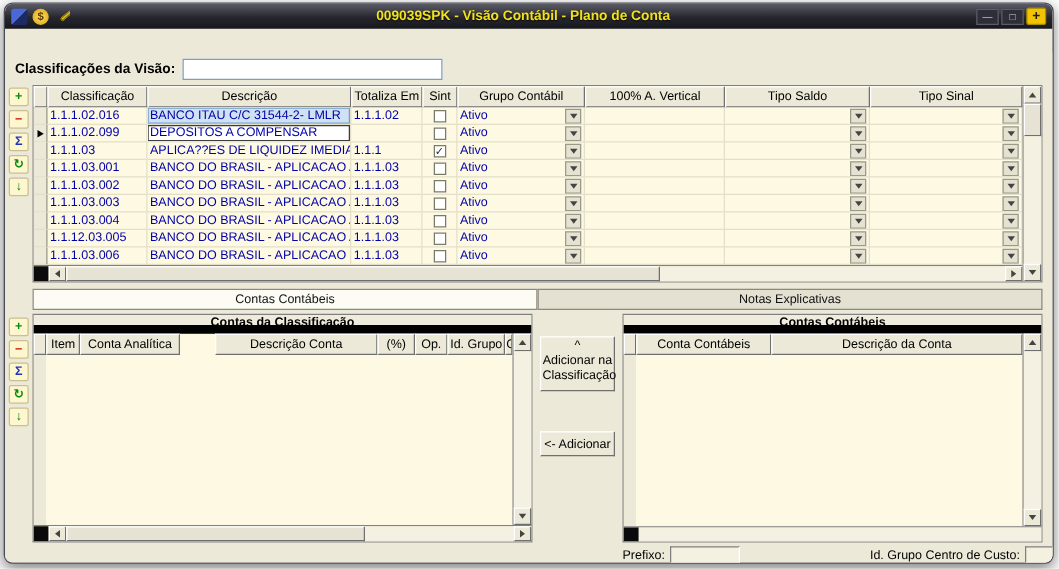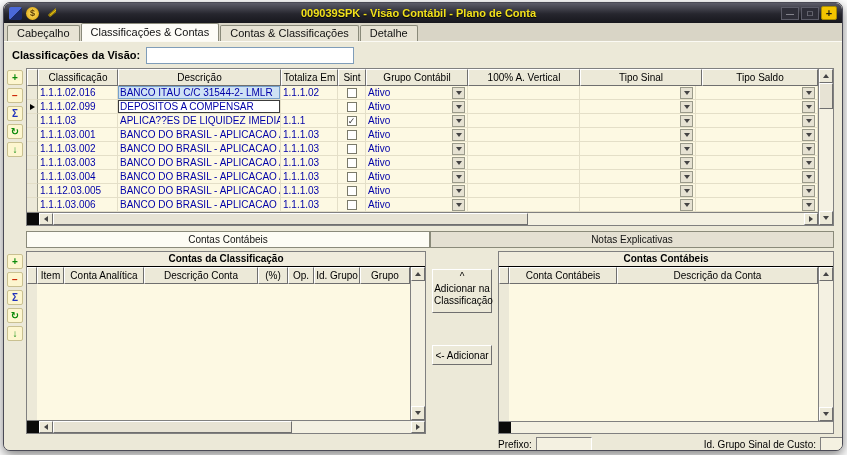--- a/index.html
+++ b/index.html
@@ -97,26 +97,26 @@
   .section-tabs { position: absolute; left: 22px; top: 189px; width: 808px; height: 17px; display: flex; }
   .stab { flex: 1; font-size: 10px; text-align: center; line-height: 15px; background: #e4e0d2;
           border: 1px solid #8a8a7a; color: #111; }
   .stab.active { background: #fdfcf4; }
 
   
   .panel { position: absolute; top: 209px; height: 183px; border: 1px solid #808080; background: #fdf9e3;
            display: flex; flex-direction: column; }
   #left-panel { left: 22px; width: 400px; }
   #right-panel { left: 494px; width: 336px; }
-  .panel-title { height: 15px; flex: none; background: #f0ecdd; border-bottom: 1px solid #000000;
+  .panel-title { height: 15px; flex: none; background: #f0ecdd; border-bottom: 7px solid #000000;
                  font-size: 10px; font-weight: bold; text-align: center; line-height: 14px; color: #000; }
   .panel-mid { flex: 1; display: flex; min-height: 0; }
   .panel-cols { flex: 1; display: flex; flex-direction: column; min-width: 0; }
   .pbody { flex: 1; background: linear-gradient(to right,#ece9d8 10px,#fdf9e3 10px); }
-  .lw0{width:10px;flex:none;} .lw1{width:27px;flex:none;} .lw2{width:80px;flex:none;} .lw3{width:114px;flex:none;}
+  .lw0{width:10px;flex:none;} .lw1{width:27px;flex:none;} .lw2{width:80px;flex:none;} .lw3{width:130px;flex:none;margin-left:28px;}
   .lw4{width:30px;flex:none;} .lw5{width:26px;flex:none;} .lw6{width:46px;flex:none;} .lw7{flex:1;min-width:0;}
   .rw0{width:10px;flex:none;} .rw1{width:108px;flex:none;} .rw2{flex:1;min-width:0;}
   .bottombar { height: 12px; flex: none; display: flex; border-top: 1px solid #808080; background: #f4f1e2; }
 
   
   .mid-buttons { position: absolute; left: 428px; top: 209px; width: 62px; height: 183px; padding-top: 18px; }
   .xfer-btn { width: 60px; background: #ece9d8; border: 1px solid; border-color: #fff #6f6f6f #6f6f6f #fff;
               font-size: 10px; color: #000; text-align: center; line-height: 12px; padding: 1px; }
   #btn-add-class { height: 44px; }
   #btn-add-left { height: 20px; margin-top: 32px; line-height: 17px; }
@@ -144,26 +144,20 @@
         </span>
     </div>
     <div class="tb-title">009039SPK - Visão Contábil - Plano de Conta</div>
     <div class="tb-ctrls">
       <span class="tb-btn">—</span>
       <span class="tb-btn">□</span>
       <span class="tb-close">+</span>
     </div>
   </div>
 
-  <div class="tabbar">
-    <div class="tab">Cabeçalho</div>
-    <div class="tab active">Classificações &amp; Contas</div>
-    <div class="tab">Contas &amp; Classificações</div>
-    <div class="tab">Detalhe</div>
-  </div>
 
   <div class="content">
 
     <div class="filter-row">
       <span class="filter-label">Classificações da Visão:</span>
       <input class="filter-input" value="" style="">
     </div>
 
     <div class="vtoolbar" id="vt1">
       <div class="vt-icon ic-green">+</div>
@@ -176,22 +170,22 @@
     <div class="main-grid">
       <div class="grid-main">
         <div class="grid-head">
           <div class="gh w0"></div>
           <div class="gh w1">Classificação</div>
           <div class="gh w2">Descrição</div>
           <div class="gh w3">Totaliza Em</div>
           <div class="gh w4">Sint</div>
           <div class="gh w5">Grupo Contábil</div>
           <div class="gh w6">100%  A. Vertical</div>
+          <div class="gh w7">Tipo Saldo</div>
           <div class="gh w8">Tipo Sinal</div>
-          <div class="gh w7">Tipo Saldo</div>
         </div>
         <div class="grid-rows">
 
           <div class="grow">
             <div class="gc w0 sel"></div>
             <div class="gc w1">1.1.1.02.016</div>
             <div class="gc w2 hl">BANCO ITAU C/C 31544-2- LMLR</div>
             <div class="gc w3">1.1.1.02</div>
             <div class="gc w4 ctr">
                 <span class="chk"></span>
@@ -542,18 +536,18 @@
       <div class="bottombar">
         <div class="stub"></div>
         <div class="sc-track"></div>
       </div>
     </div>
 
     <div class="footer-strip">
       <span>Prefixo:</span>
       <input class="f-input" id="prefixo-input" value="" style="">
       <span class="f-spacer"></span>
-      <span>Id. Grupo Sinal de Custo:</span>
+      <span>Id. Grupo Centro de Custo:</span>
       <input class="f-input" id="idgrupo-input" value="" style="">
     </div>
 
   </div>
 </div>
 
 </body></html>

